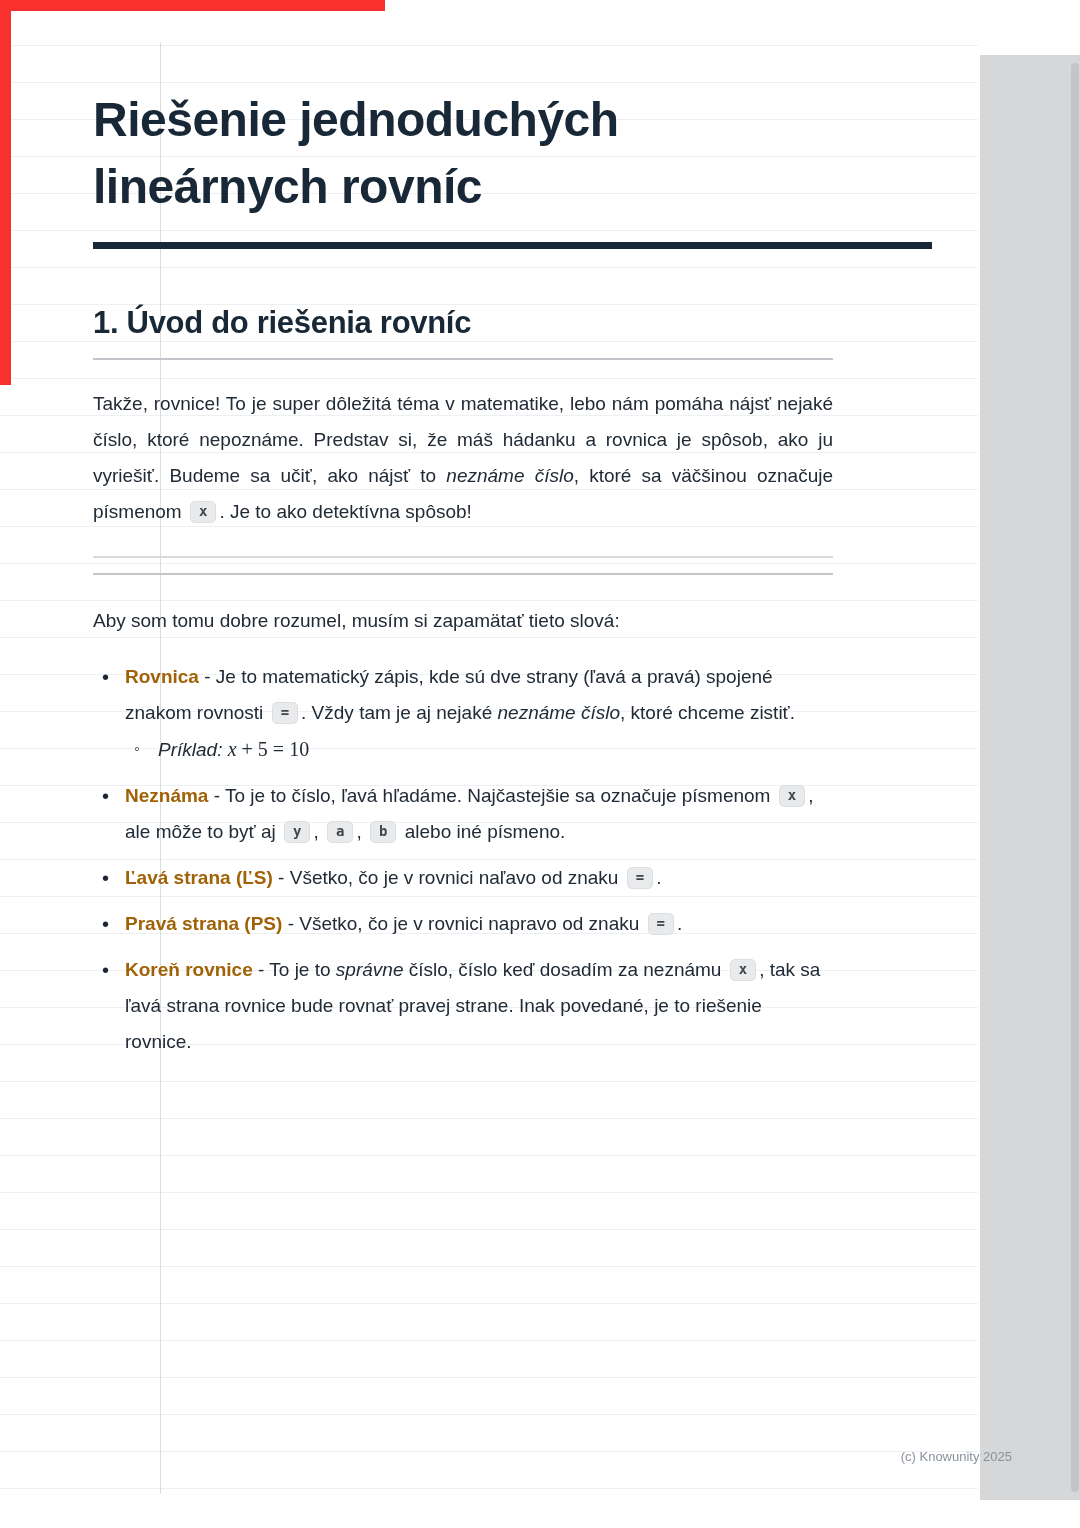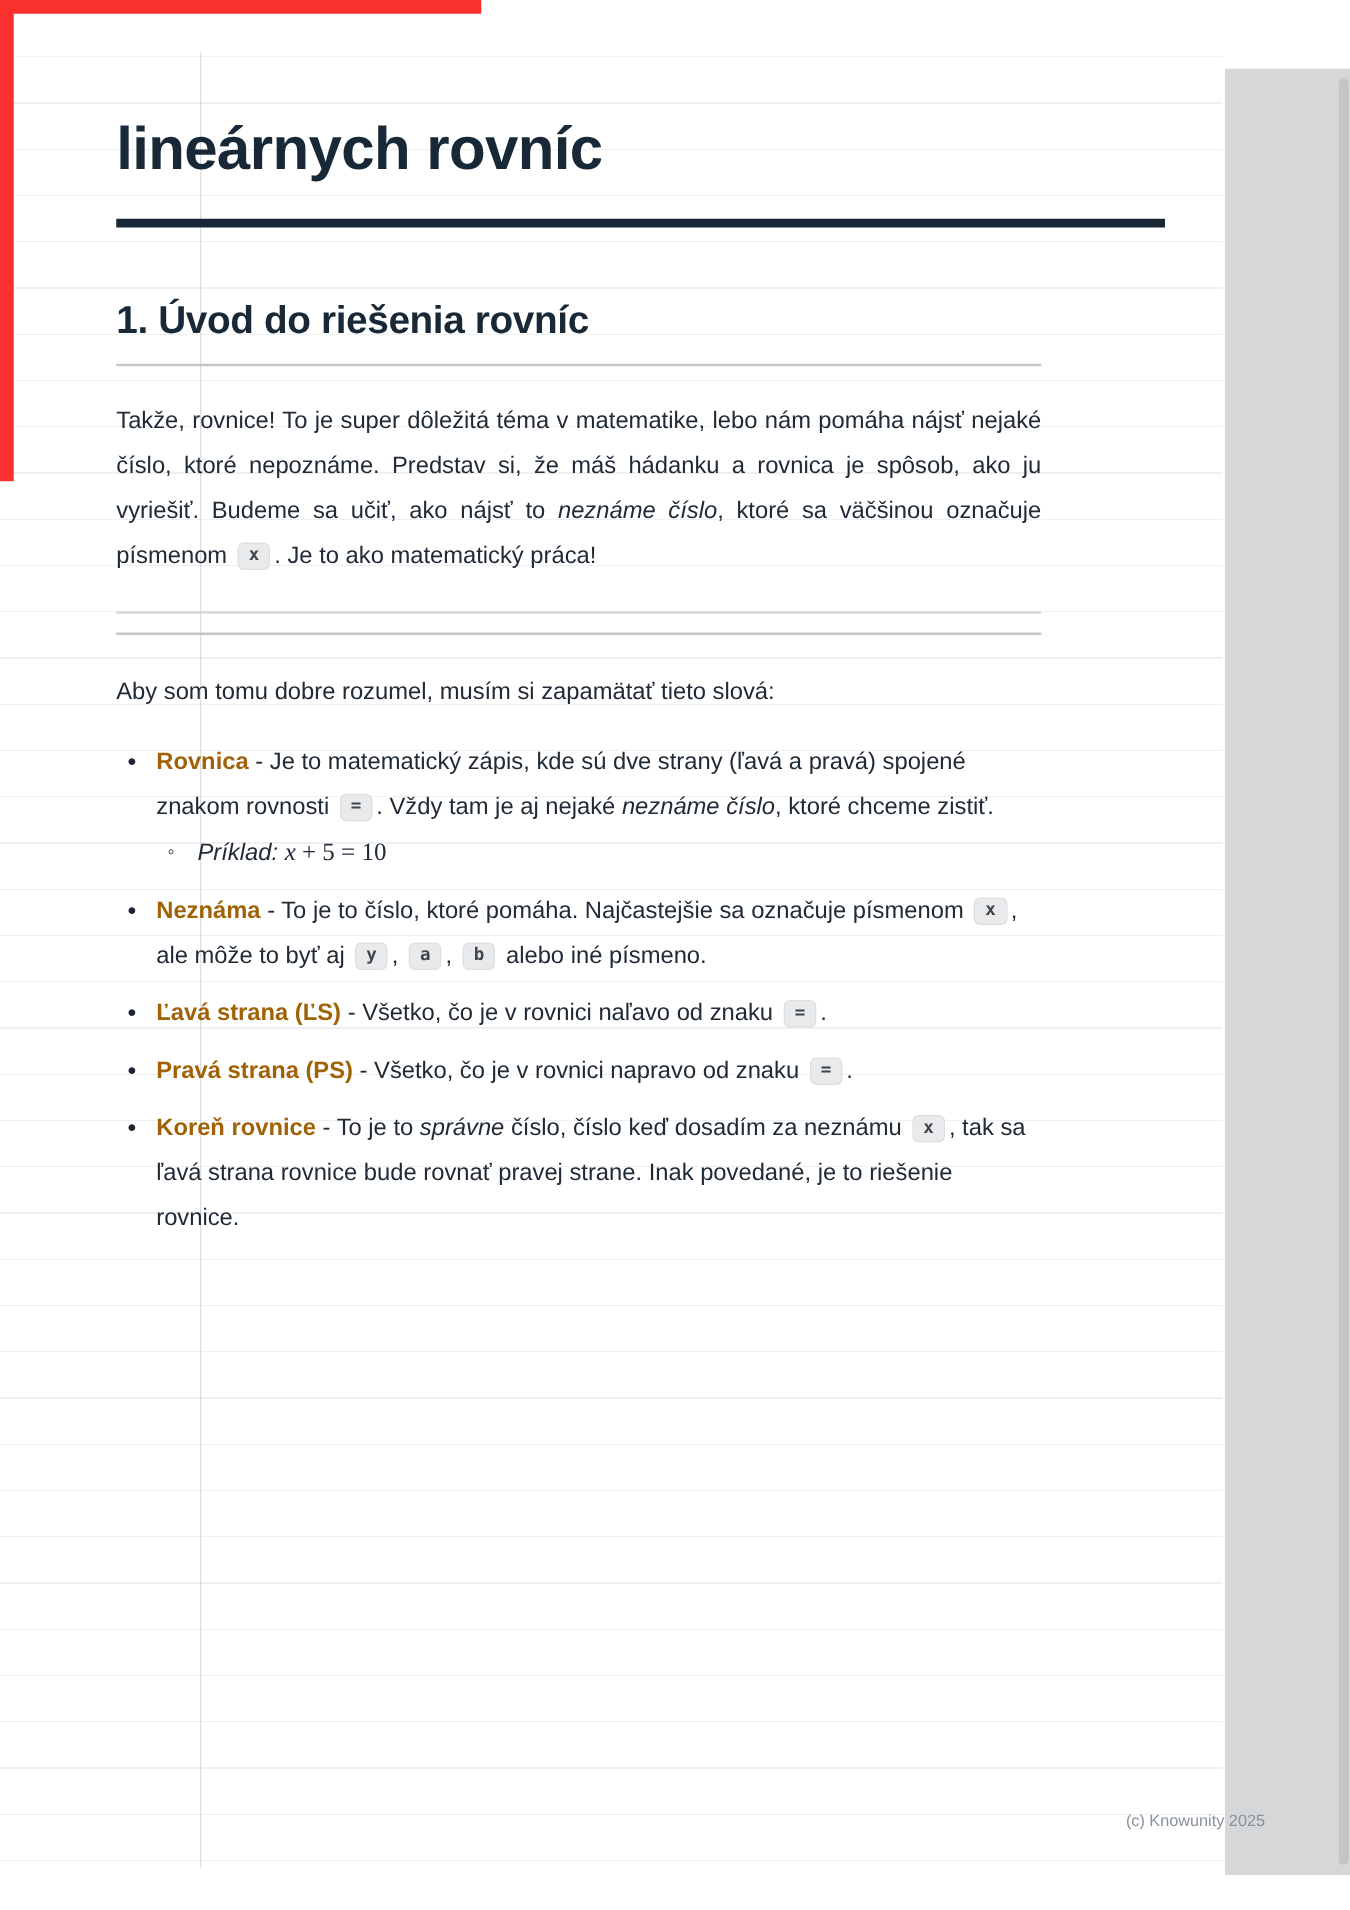--- a/index.html
+++ b/index.html
@@ -135,47 +135,48 @@
   <div class="red-top"></div>
   <div class="red-left"></div>
 
   <div class="gutter">
     <div class="scroll-thumb"></div>
   </div>
 
   <div class="content">
 
     <h1>
+      <span class="tl">Riešenie jednoduchých</span>
       <span class="tl">lineárnych rovníc</span>
     </h1>
     <div class="title-rule"></div>
 
     <h2>1. Úvod do riešenia rovníc</h2>
     <div class="h-rule"></div>
 
     <p class="para justify"><span>Takže, rovnice! To je super dôležitá téma v matematike, lebo nám pomáha nájsť nejaké číslo, ktoré nepoznáme. Predstav si, že máš hádanku a rovnica je spôsob, ako ju vyriešiť. Budeme sa učiť, ako nájsť to </span><em>neznáme číslo</em><span>, ktoré sa väčšinou označuje písmenom</span>
-      <code class="chip">x</code><span>. Je to ako matematický práca!</span></p>
+      <code class="chip">x</code><span>. Je to ako detektívna spôsob!</span></p>
 
     <div class="divider"></div>
 
     <div class="h-rule"></div>
 
     <p class="para intro">Aby som tomu dobre rozumel, musím si zapamätať tieto slová:</p>
 
     <ul class="bullets">
 
       <li><strong>Rovnica</strong><span> - Je to matematický zápis, kde sú dve strany (ľavá a pravá) spojené znakom rovnosti</span>
         <code class="chip">=</code><span>. Vždy tam je aj nejaké </span><em>neznáme číslo</em><span>, ktoré chceme zistiť.</span>
         <ul class="sub">
           <li><em>Príklad:</em>
             <span class="math"><span class="mvar">x</span><span> + 5 = 10</span></span></li>
         </ul>
       </li>
 
-      <li><strong>Neznáma</strong><span> - To je to číslo, ktoré pomáha. Najčastejšie sa označuje písmenom</span>
+      <li><strong>Neznáma</strong><span> - To je to číslo, ľavá hľadáme. Najčastejšie sa označuje písmenom</span>
         <code class="chip">x</code><span>, ale môže to byť aj</span>
         <code class="chip">y</code><span>,</span>
         <code class="chip">a</code><span>,</span>
         <code class="chip">b</code>
         <span>alebo iné písmeno.</span>
       </li>
 
       <li><strong>Ľavá strana (ĽS)</strong><span> - Všetko, čo je v rovnici naľavo od znaku</span>
         <code class="chip">=</code><span>.</span>
       </li>

